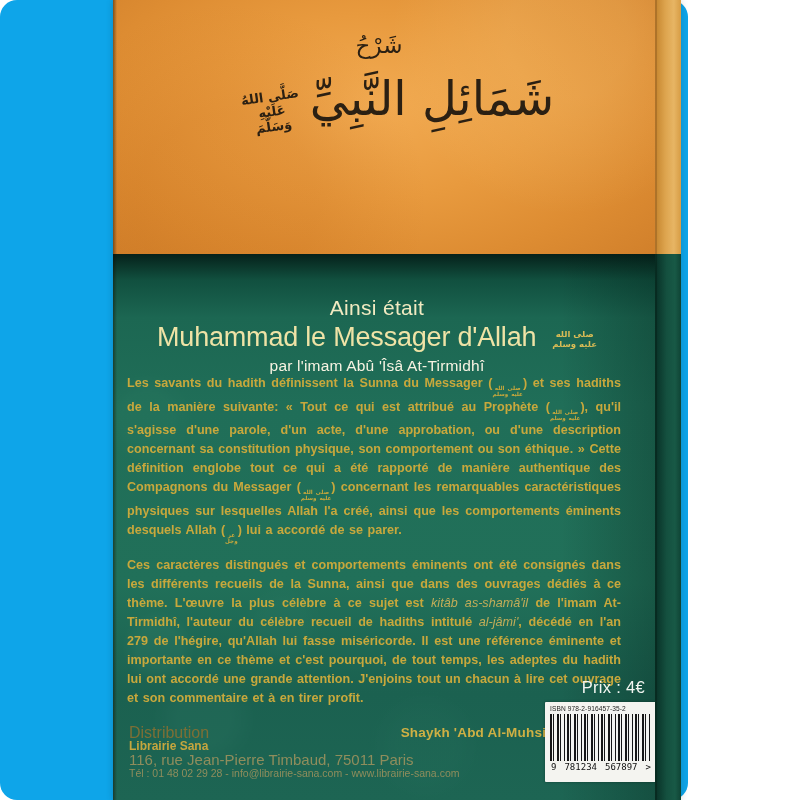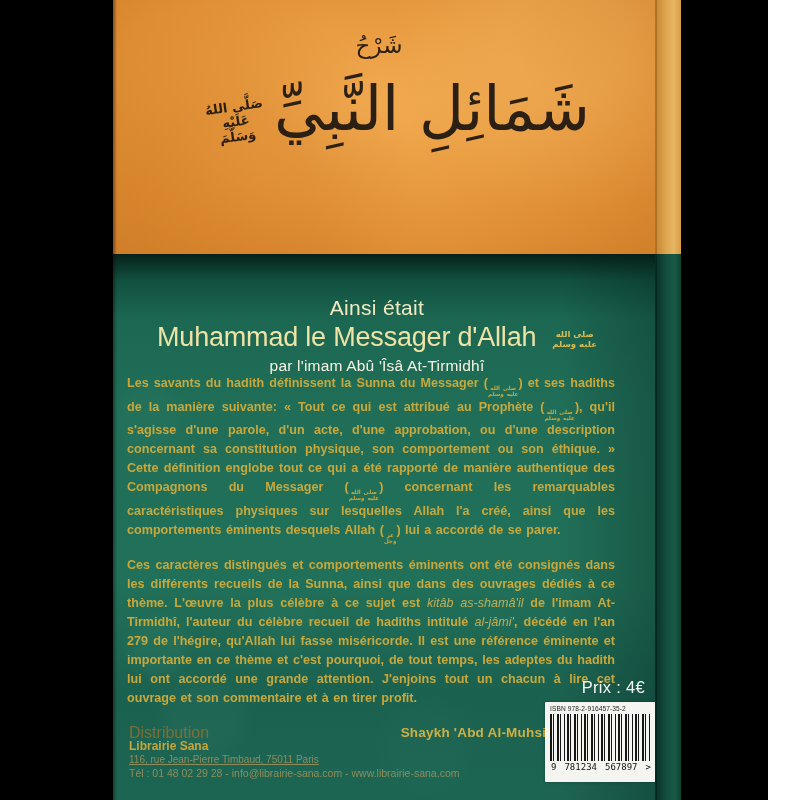--- a/index.html
+++ b/index.html
@@ -1,35 +1,35 @@
 <!DOCTYPE html>
 <html><head>
 <meta charset="utf-8">
 <style>
   html,body{margin:0;padding:0;background:#ffffff;width:800px;height:800px;overflow:hidden;
     font-family:"Liberation Sans",sans-serif;}
-  .scene{position:relative;width:768px;height:800px;background:#000000;}
+  .scene{position:relative;width:688px;height:800px;background:#0ea5e9;border-radius:17px;}
 
   .book{position:absolute;left:113px;top:0;width:568px;height:800px;
     box-shadow:0 0 7px rgba(0,0,0,.18);}
   
   .book::before{content:"";position:absolute;left:0;top:0;width:4px;height:100%;z-index:6;
     background:linear-gradient(90deg,rgba(20,10,0,.45),rgba(20,10,0,0));}
 
   
   .cover-top{position:absolute;top:0;left:0;right:0;height:254px;overflow:hidden;
     background:radial-gradient(ellipse 70% 90% at 46% 42%,#f2ab52 0%,#e89a3e 40%,#dd8c32 70%,#cf7e2a 100%);}
   .cover-top::after{content:"";position:absolute;inset:0;
     background:radial-gradient(circle at 20% 80%,rgba(190,100,20,.18) 0 18%,transparent 40%),
                radial-gradient(circle at 80% 15%,rgba(255,220,150,.18) 0 12%,transparent 35%);}
   .arabic{font-family:"DejaVu Sans",sans-serif;color:#2b2013;direction:rtl;}
   .sharh{position:absolute;top:32px;left:0;right:36px;text-align:center;font-size:23px;z-index:2;}
   .arabic-main-row{position:absolute;top:62px;left:0;right:0;z-index:2;
     display:flex;justify-content:center;align-items:center;gap:6px;direction:rtl;}
-  .arabic-main{font-size:62px;line-height:1.5;letter-spacing:-2px;}
+  .arabic-main{font-size:48px;line-height:1.5;letter-spacing:-2px;}
   .roundel{display:flex;flex-direction:column;align-items:center;justify-content:center;
     width:64px;font-size:13px;line-height:1.15;font-weight:700;text-align:center;
     transform:rotate(-8deg);margin-top:28px;}
 
   
   .cover-bottom{position:absolute;top:254px;left:0;right:0;bottom:0;overflow:hidden;
     background:linear-gradient(180deg,#06211a 0px,#11503f 26px,#1c6752 64px,#206e58 150px,
       #217059 330px,#1b6150 440px,#1d6553 546px);}
   
   .cover-bottom::before{content:"";position:absolute;inset:0;opacity:.5;
@@ -58,21 +58,21 @@
   .title-line1{font-size:21px;letter-spacing:.3px;color:#f1eac1;}
   .title-line2{margin-top:2px;font-size:27px;letter-spacing:-.2px;color:#efe3a6;
     display:flex;justify-content:center;align-items:center;gap:16px;}
   .title-honorific{display:inline-flex;flex-direction:column;align-items:center;
     font-family:"DejaVu Sans",sans-serif;font-size:8.5px;line-height:1.1;font-weight:700;
     color:#d9bb55;margin-top:4px;}
   .byline{margin-top:4px;font-size:15.5px;color:#f7f3e2;letter-spacing:.2px;}
 
   .body-text{position:absolute;top:120px;left:14px;right:52px;color:#c8a83c;}
   .para{font-size:12.6px;font-weight:700;line-height:19px;text-align:justify;
-    word-spacing:1px;margin:0 14px 11px 0;}
+    word-spacing:1px;margin:0 8px 11px 0;}
   .para em{font-style:italic;font-weight:500;color:#c3ad58;}
   .hnr{display:inline-flex;flex-direction:column;align-items:center;vertical-align:-3px;
     font-family:"DejaVu Sans",sans-serif;font-size:5.6px;line-height:1.05;font-weight:700;}
   .signature{margin-top:17px;text-align:right;font-size:13.5px;font-weight:700;
     color:#cfb044;padding-right:6px;letter-spacing:.2px;}
 
   .price{position:absolute;top:424px;right:36px;font-size:16.5px;color:#f2f6f1;
     letter-spacing:.3px;}
   .barcode{position:absolute;top:448px;right:24px;width:112px;height:80px;
     background:#f4f4f0;border-radius:1px;padding:3px 5px 2px;box-sizing:border-box;
@@ -82,21 +82,21 @@
     background:repeating-linear-gradient(90deg,
       #161616 0 2px,#f4f4f0 2px 3px,#161616 3px 4px,#f4f4f0 4px 7px,
       #161616 7px 9px,#f4f4f0 9px 10px,#161616 10px 11px,#f4f4f0 11px 14px,
       #161616 14px 15px,#f4f4f0 15px 17px);}
   .bc-digits{display:flex;justify-content:space-between;font-size:9px;color:#111;
     margin-top:1px;padding:0 1px;font-family:"DejaVu Sans Mono",monospace;}
 
   .distribution{position:absolute;left:16px;bottom:20px;line-height:13.5px;}
   .dist-heading{font-size:16px;color:#7d6f35;}
   .dist-name{font-size:12px;font-weight:700;color:#c6a63e;}
-  .dist-address{font-size:10px;color:#8f8d5c;text-decoration:underline;}
+  .dist-address{font-size:15px;color:#8f8d5c;}
   .dist-contact{font-size:10.5px;color:#8f8d5c;}
 </style>
 </head>
 <body>
 
 <div class="scene">
   <div class="book">
 
     <div class="cover-top">
       <div class="arabic sharh">شَرْحُ</div>

